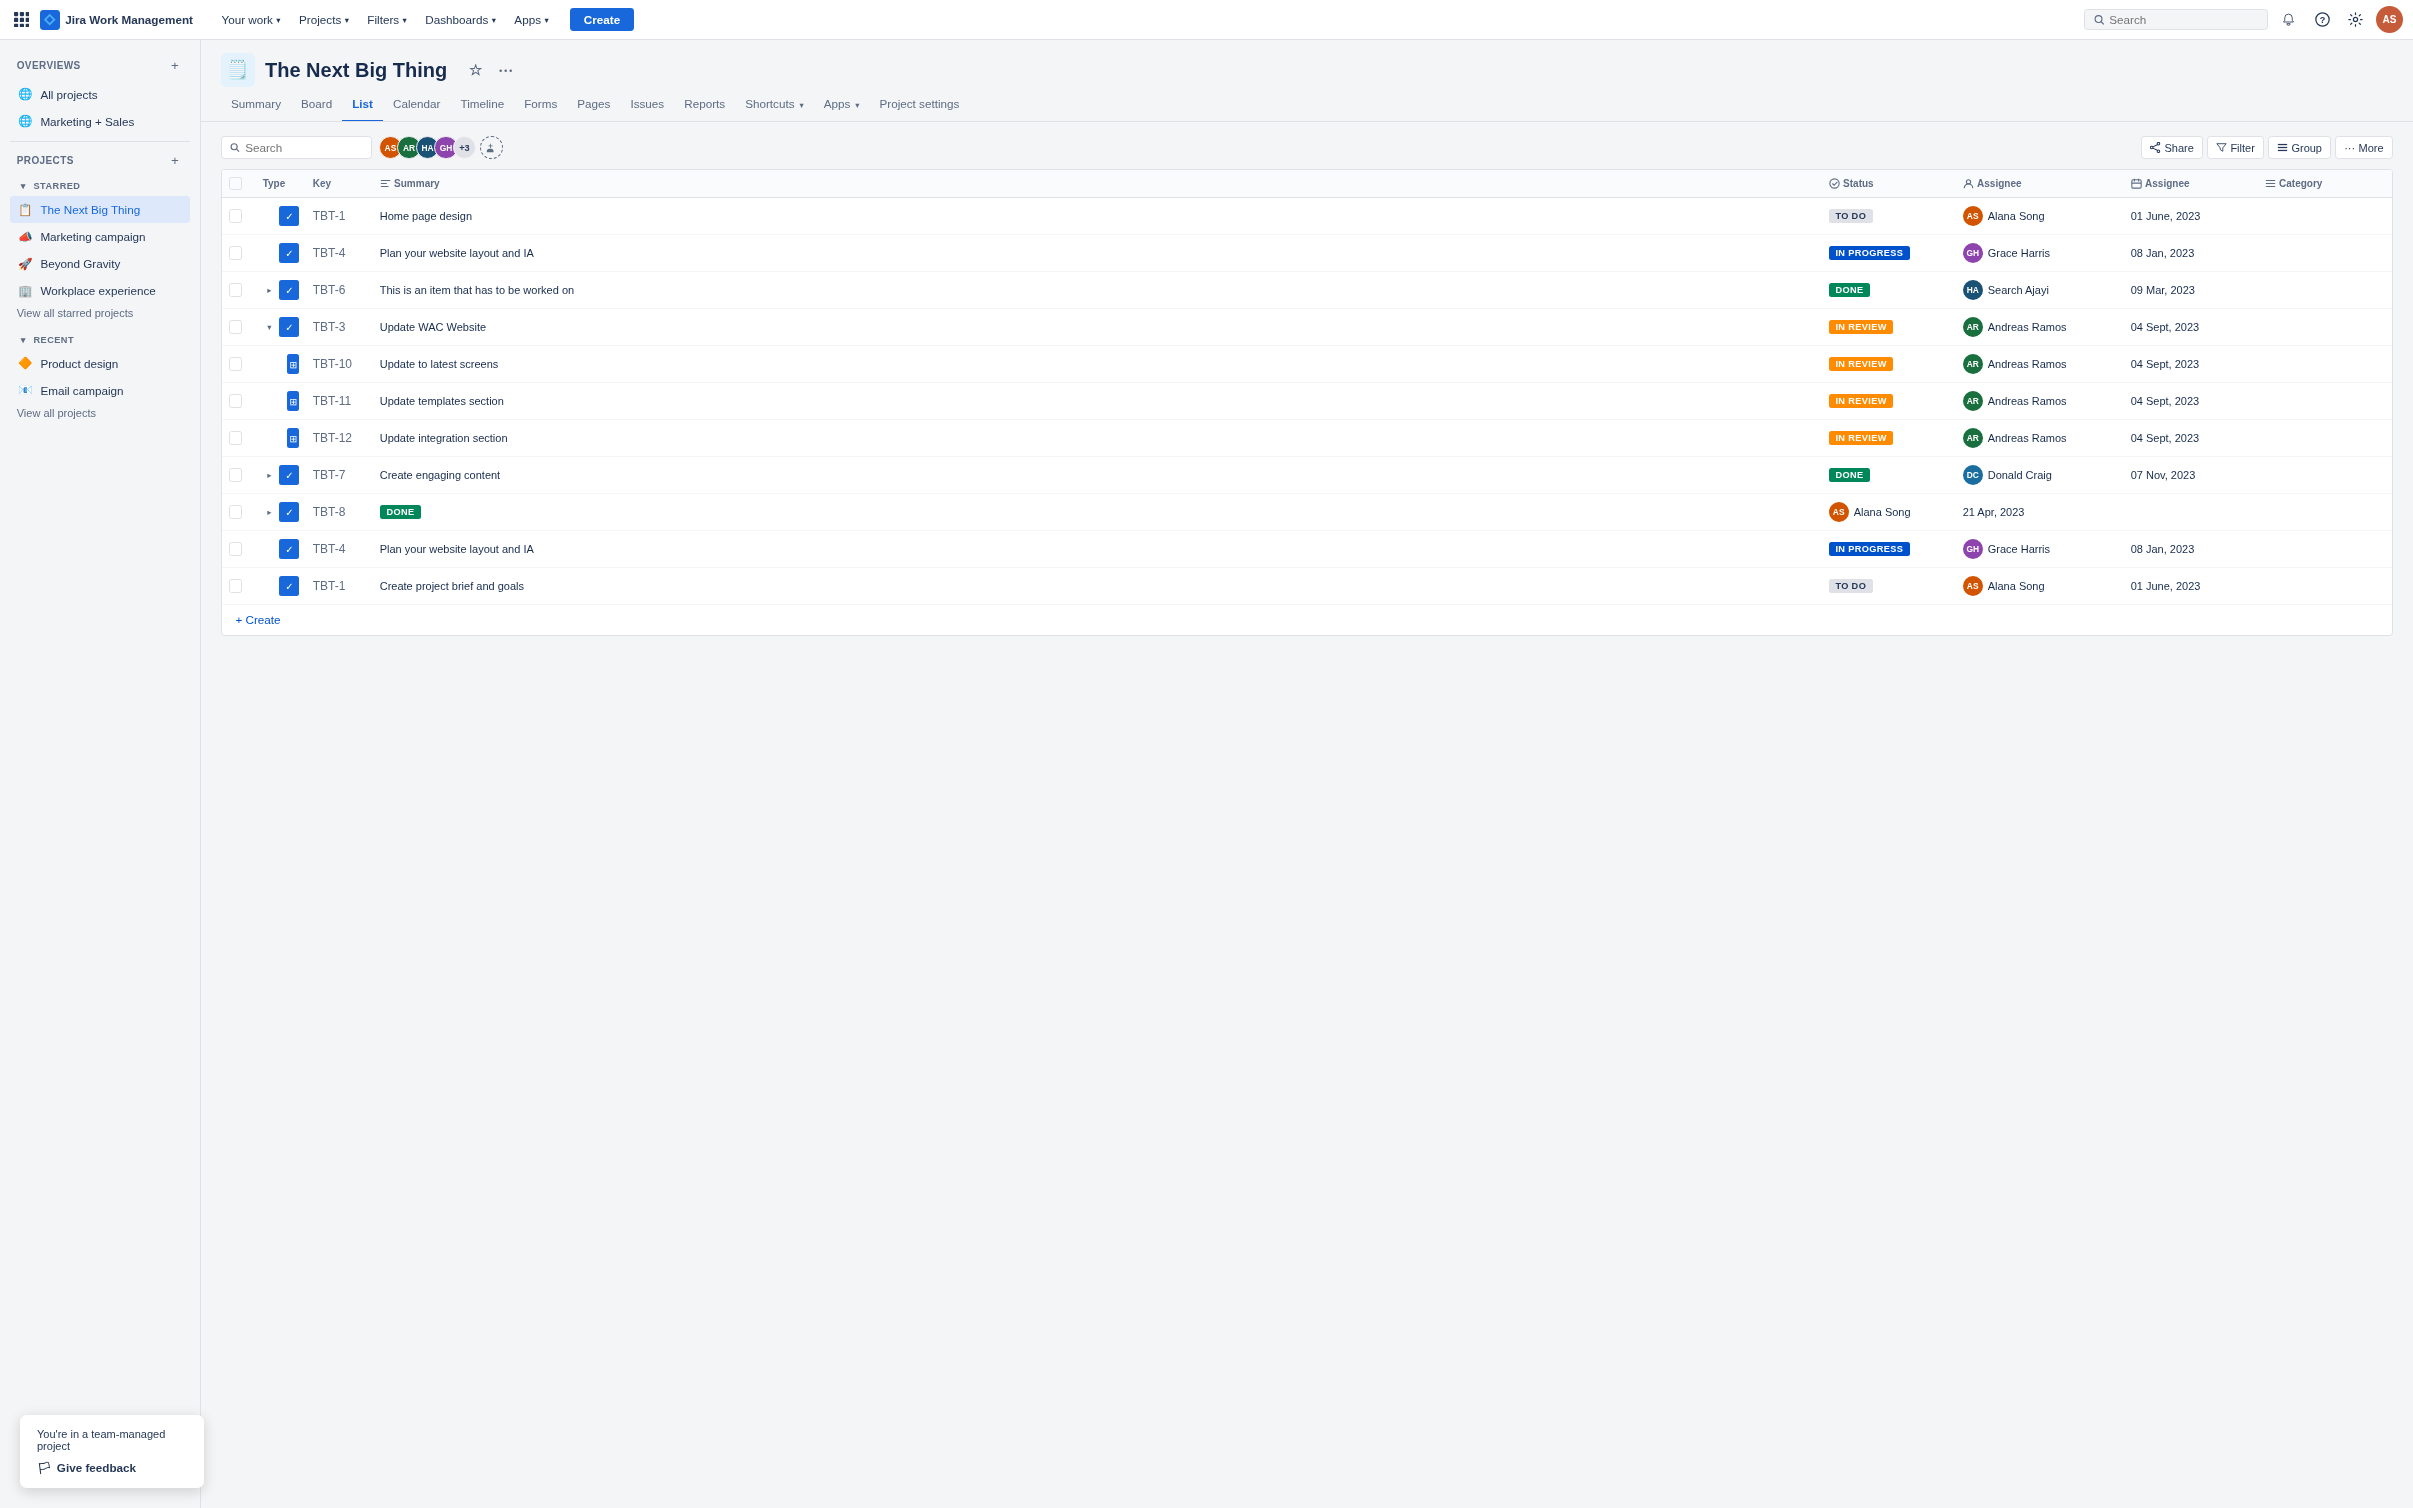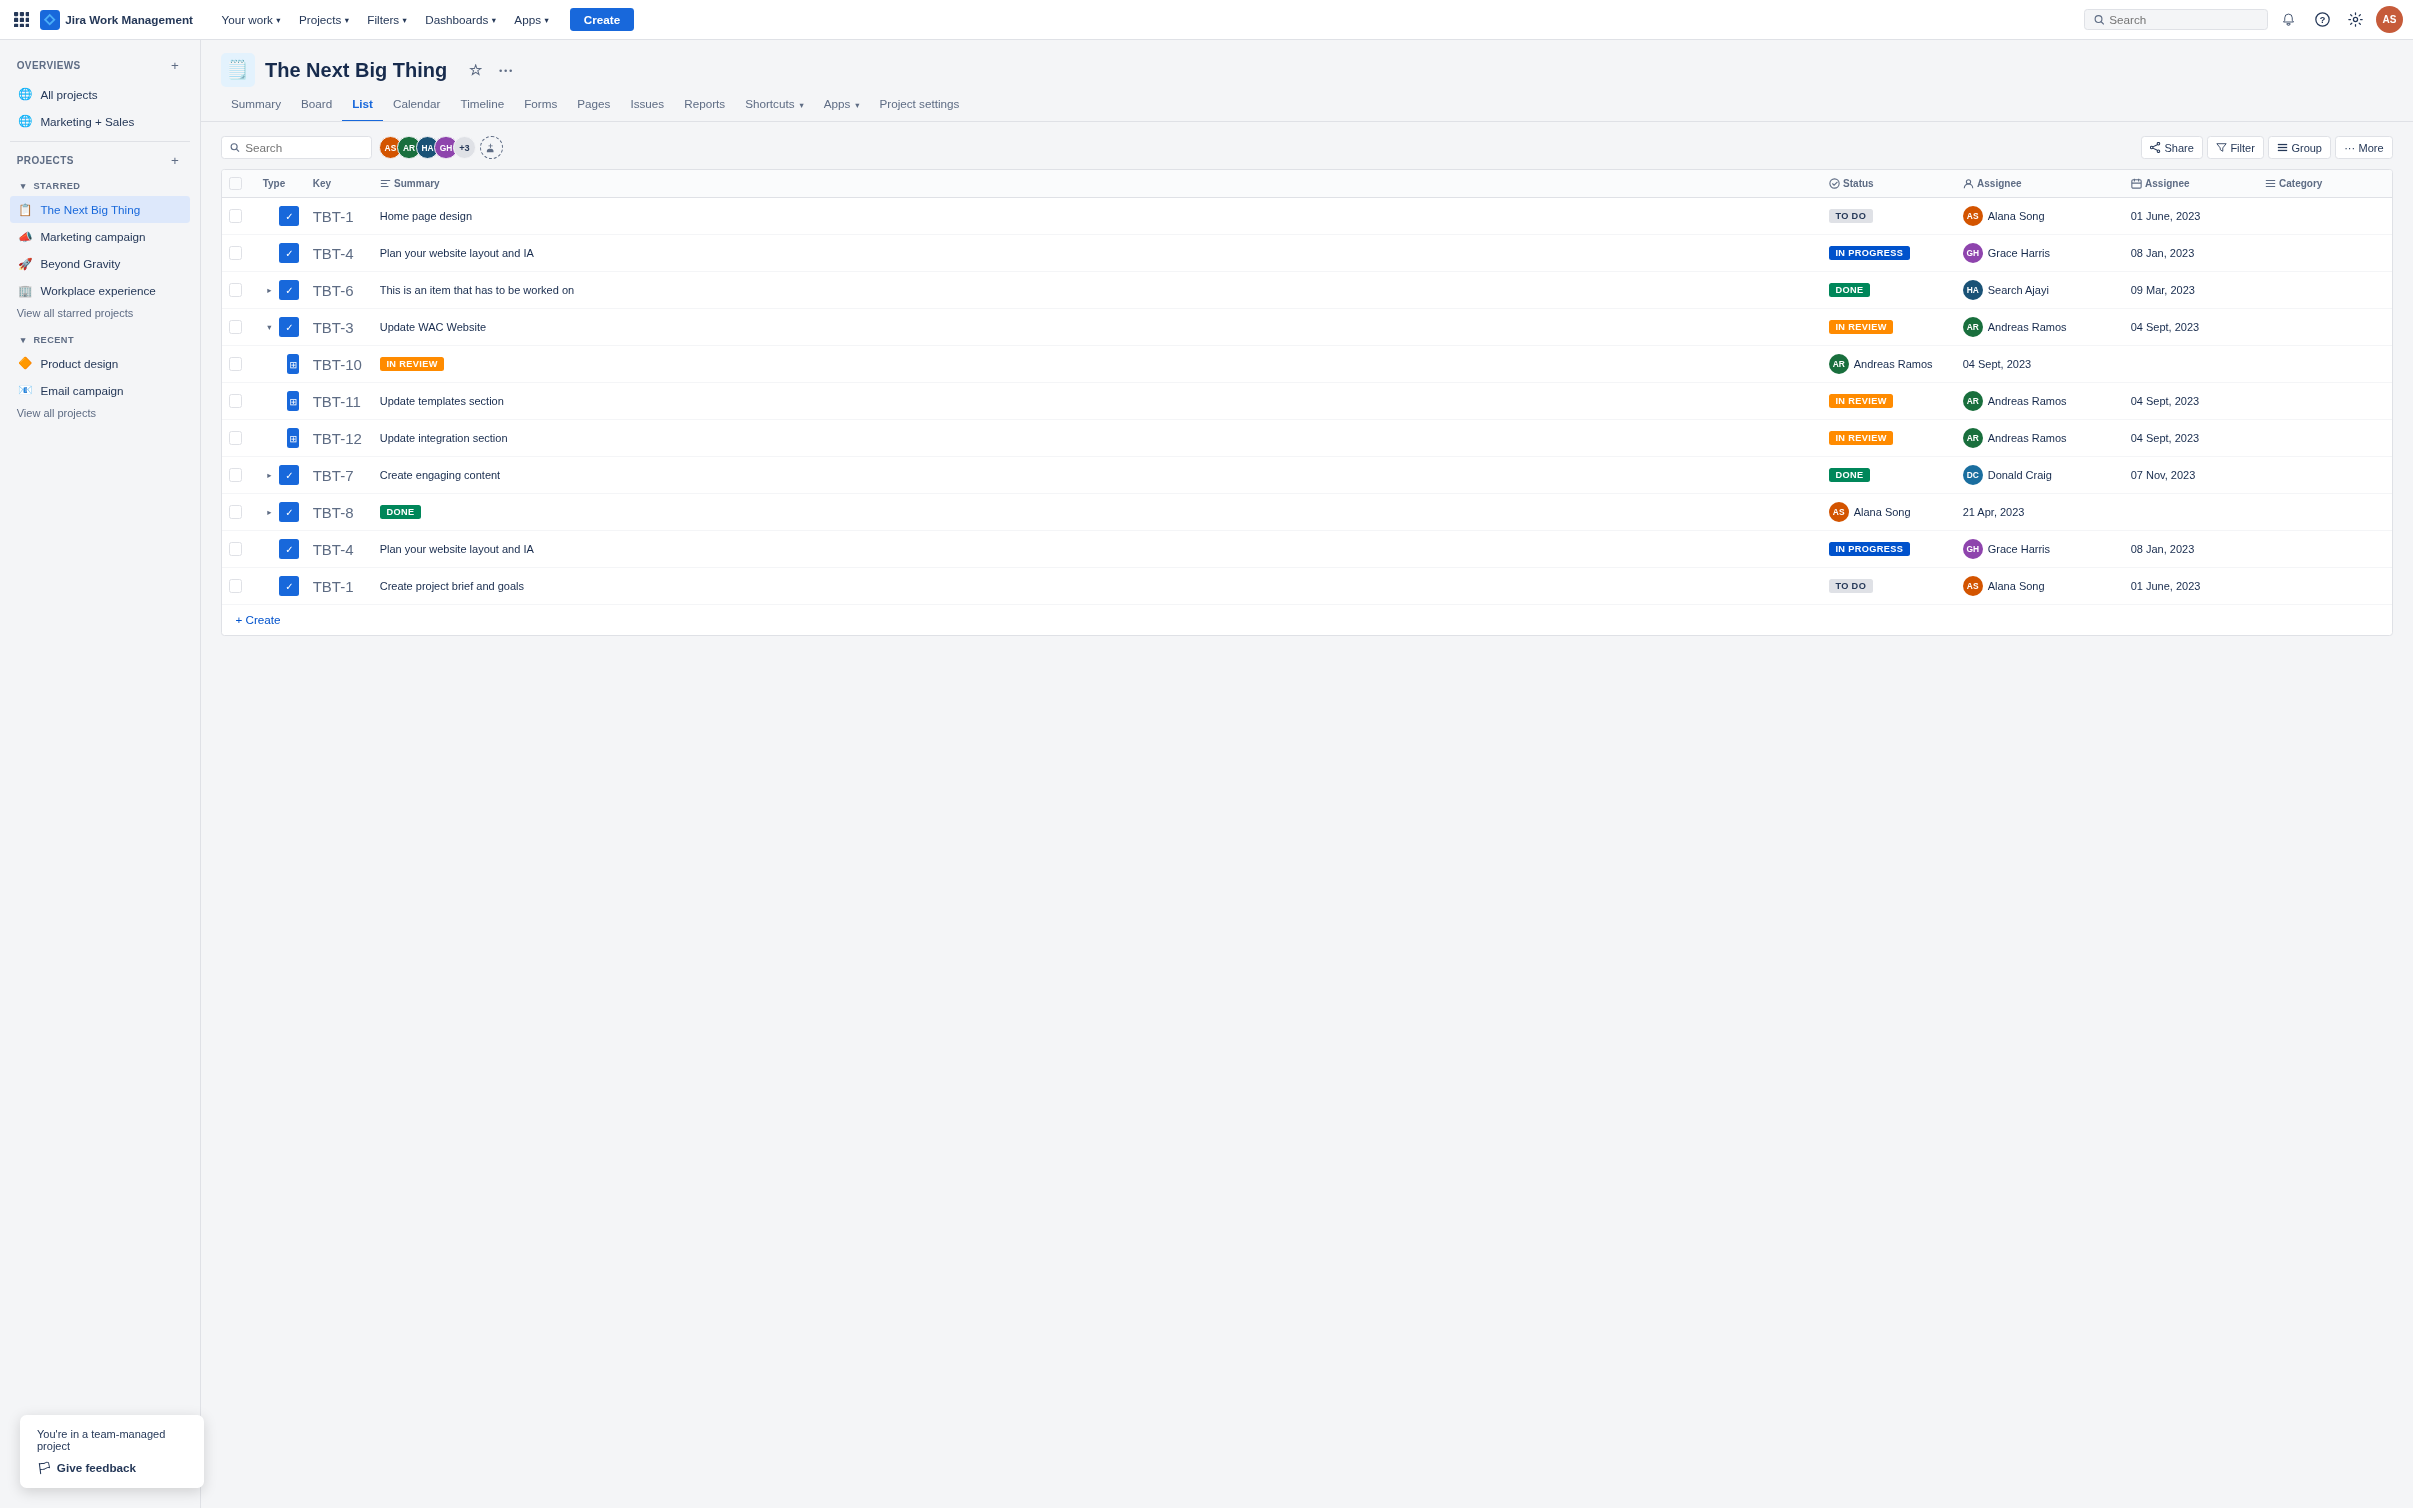--- a/index.html
+++ b/index.html
@@ -75,21 +75,21 @@
 
     
     .list-table { background: #fff; border-radius: 3.4px; border: 0.8px solid #dfe1e6; overflow: hidden; }
     .table-header { display: grid; grid-template-columns: 34px 50px 67px 1fr 134px 168px 134px 134px; align-items: center; padding: 6.7px 0; border-bottom: 0.8px solid #dfe1e6; background: #fafbfc; }
     .table-header-cell { font-size: 10px; font-weight: 600; color: #5e6c84; padding: 0 6.7px; display: flex; align-items: center; gap: 3.4px; }
     .table-row { display: grid; grid-template-columns: 34px 50px 67px 1fr 134px 168px 134px 134px; align-items: center; padding: 0; border-bottom: 0.8px solid #f4f5f7; min-height: 37px; }
     .table-cell { padding: 6.7px 6.7px; font-size: 11px; color: #172b4d; display: flex; align-items: center; gap: 3.4px; }
     .checkbox { width: 13.4px; height: 13.4px; border: 1.7px solid #dfe1e6; border-radius: 2.5px; cursor: pointer; display: flex; align-items: center; justify-content: center; }
     .task-type-icon { width: 20px; height: 20px; border-radius: 2.5px; display: flex; align-items: center; justify-content: center; font-size: 10px; background: #1868db; color: #fff; }
     .expand-icon { width: 13.4px; height: 13.4px; display: flex; align-items: center; justify-content: center; cursor: pointer; color: #5e6c84; font-size: 8.4px; }
-    .key-text { font-size: 15px; color: #5e6c84; }
+    .key-text { font-size: 12px; color: #5e6c84; }
     .summary-text { font-size: 11px; color: #172b4d; }
     .status-badge { padding: 1.7px 6.7px; border-radius: 2.5px; font-size: 9.2px; font-weight: 700; display: inline-block; text-transform: uppercase; letter-spacing: 0.04em; }
     .status-todo { background: #dfe1e6; color: #253858; }
     .status-inprogress { background: #0052cc; color: #fff; }
     .status-done { background: #00875a; color: #fff; }
     .status-inreview { background: #ff8b00; color: #fff; }
     .assignee-cell { display: flex; align-items: center; gap: 5px; font-size: 11px; }
     .assignee-avatar { width: 20px; height: 20px; border-radius: 50%; font-size: 8.4px; display: flex; align-items: center; justify-content: center; font-weight: 700; color: #fff; flex-shrink: 0; }
     .date-text { font-size: 11px; color: #172b4d; }
     .create-row { display: flex; align-items: center; gap: 6.7px; padding: 8.4px 13.4px; cursor: pointer; font-size: 11.7px; color: #0052cc; }
@@ -505,20 +505,23 @@
       <div class="checkbox"></div>
     </div>
     <div class="table-cell" style="padding-left: 20px;">
       <span style="width:13.4px;display:inline-block;"></span>
       <div class="task-type-icon" style="background:#1868db;font-size:9.2px;">⊞</div>
     </div>
     <div class="table-cell">
       <span class="key-text">TBT-10</span>
     </div>
     <div class="table-cell">
+      <span class="summary-text">Update to latest screens</span>
+    </div>
+    <div class="table-cell">
       <span class="status-badge status-inreview">IN REVIEW</span>
     </div>
     <div class="table-cell assignee-cell">
       <div class="assignee-avatar" style="background:#196f3d;">AR</div>
       <span>Andreas Ramos</span>
     </div>
     <div class="table-cell">
       <span class="date-text">04 Sept, 2023</span>
     </div>
     <div class="table-cell"></div>

